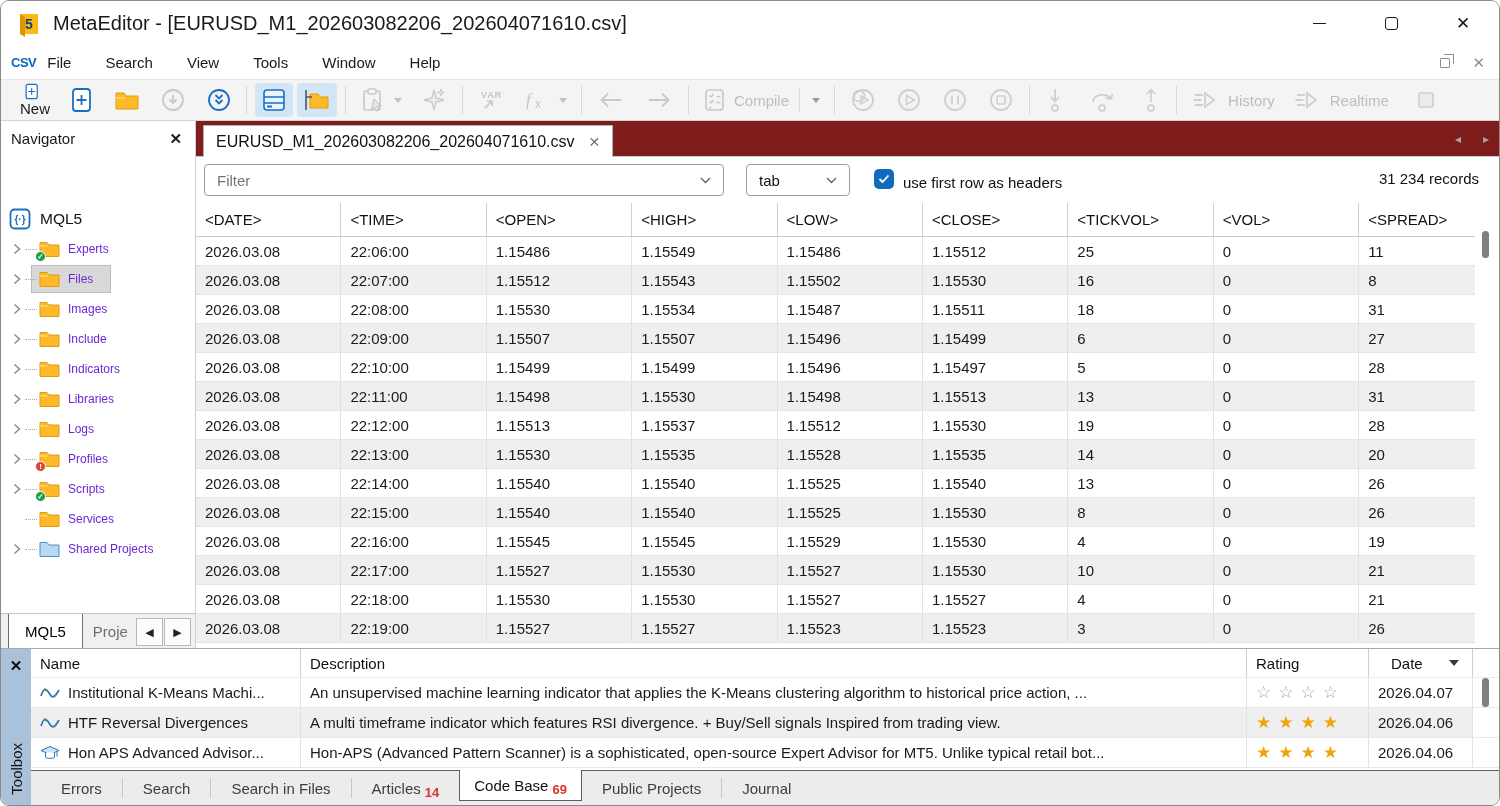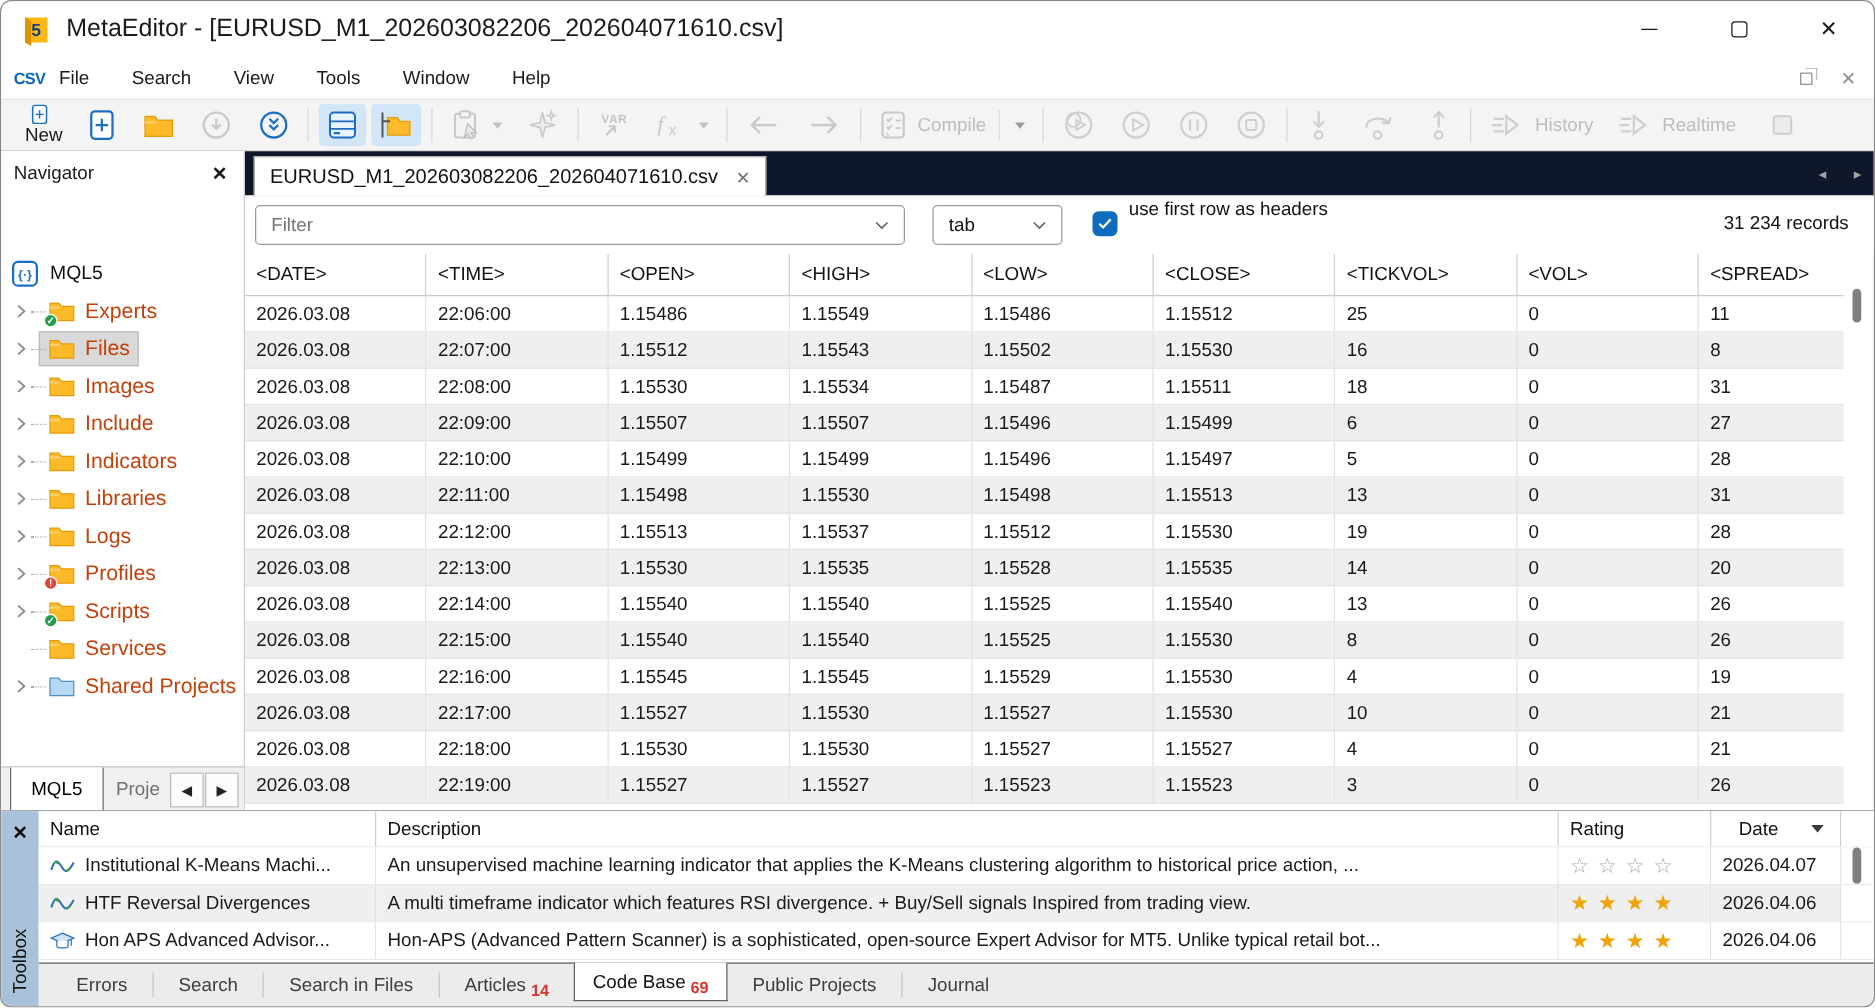--- a/index.html
+++ b/index.html
@@ -41,49 +41,49 @@
 .nav-header { height:35px; display:flex; align-items:center; justify-content:space-between; padding:0 13px 0 10px; }
 .nav-title { font-size:15px; color:#1a1a1a; }
 .nav-close { font-size:15px; color:#1a1a1a; font-weight:600; }
 .nav-tree { flex:1; position:relative; overflow:hidden; }
 .tree-root { display:flex; align-items:center; height:30px; padding-left:8px; }
 .tree-root-label { font-size:15.5px; margin-left:9px; color:#111; }
 .tree-item { display:flex; align-items:center; height:30px; position:relative; }
 .tree-chevron { width:16px; height:16px; margin-left:8px; flex:none; }
 .tree-dots { width:12px; border-top:1px dotted #adadad; flex:none; }
 .tree-icon { width:21px; height:18px; position:relative; flex:none; margin-left:2px; }
-.tree-label { font-size:17px; color:#c2410c; margin-left:8px; white-space:nowrap; }
+.tree-label { font-size:12px; color:#6d28d9; margin-left:8px; white-space:nowrap; }
 .tree-item > * { position:relative; z-index:1; }
 .tree-sel { position:absolute !important; left:30px; top:1px; bottom:1px; width:80px; background:#d9d9d9; border:1px solid #bdbdbd; z-index:0 !important; }
 .badge { position:absolute; left:-4px; bottom:-4px; width:11px; height:11px; border-radius:50%; color:#fff; font-size:8px; font-weight:700; display:flex; align-items:center; justify-content:center; border:1.5px solid #fff; }
 .badge.check { background:#21a04b; }
 .badge.error { background:#e0453a; }
 .nav-tabs { height:36px; background:#f0f0f0; border-top:1px solid #c4c4c4; display:flex; align-items:stretch; position:relative; }
 .nav-tab-active { background:#fff; border:1px solid #6d6d6d; border-top:none; padding:0 16px; display:flex; align-items:center; font-size:15px; margin-left:7px; }
 .nav-tab-inactive { padding:0 10px; display:flex; align-items:center; font-size:15px; color:#6f6f6f; }
 .nav-arrows { position:absolute; right:4px; top:4px; display:flex; }
 .nav-arrow-btn { width:27px; height:28px; background:#fcfcfc; border:1px solid #b9b9b9; display:flex; align-items:center; justify-content:center; margin-left:1px; font-size:11px; color:#222; }
 
 
-.doc-tabbar { position:absolute; left:195px; top:120px; right:0; height:36px; background:#0f172a; border-bottom:1px solid #cccccc; }
+.doc-tabbar { position:absolute; left:195px; top:120px; right:0; height:36px; background:#7f1d1d; border-bottom:1px solid #cccccc; }
 .doc-tab { position:absolute; left:7px; top:4px; bottom:-1px; background:#fff; border:1px solid #b3b3b3; border-bottom:none; display:flex; align-items:center; padding:0 12px; }
 .doc-tab-label { font-size:16px; color:#111; }
 .doc-tab-close { margin-left:14px; color:#707070; font-size:14px; }
 .doc-nav-arrows { position:absolute; right:10px; top:0; height:100%; display:flex; align-items:center; gap:22px; color:#a3a3a3; font-size:12px; }
 
 
 .filter-row { position:absolute; left:195px; top:156px; right:0; height:46px; background:#fff; }
 .filter-combo { position:absolute; left:8px; top:7px; width:520px; height:32px; border:1px solid #9a9a9a; border-radius:4px; display:flex; align-items:center; justify-content:space-between; padding:0 12px; }
 .filter-placeholder { color:#767676; font-size:15px; }
 .combo-chevron { width:11px; height:7px; }
 .delim-combo { position:absolute; left:550px; top:7px; width:104px; height:32px; border:1px solid #9a9a9a; border-radius:4px; display:flex; align-items:center; justify-content:space-between; padding:0 12px; }
 .delim-value { font-size:15px; color:#111; }
 .headers-check { position:absolute; left:678px; top:12px; width:20px; height:20px; background:#0f6cbd; border-radius:5px; display:flex; align-items:center; justify-content:center; }
 .headers-check svg { width:12px; height:10px; }
-.headers-label { position:absolute; left:707px; top:2px; font-size:15px; color:#111; }
+.headers-label { position:absolute; left:707px; top:17px; font-size:15px; color:#111; }
 .records-label { position:absolute; right:20px; top:13px; font-size:15px; color:#111; }
 
 
 .data-table { position:absolute; left:195px; top:202px; right:24px; bottom:158px; overflow:hidden; }
 .dt-header { display:flex; height:34px; border-bottom:1px solid #c9c9c9; }
 .dt-header .dt-cell { font-size:15px; color:#111; border-right:1px solid #d0d0d0; display:flex; align-items:center; padding-left:9px; }
 .dt-row { display:flex; height:29px; border-bottom:1px solid #e4e4e4; }
 .dt-row.alt { background:#efefef; }
 .dt-row .dt-cell { font-size:15px; color:#1a1a1a; border-right:1px solid #e2e2e2; display:flex; align-items:center; padding-left:9px; }
 .dt-cell { width:145.4px; flex:none; overflow:hidden; }

